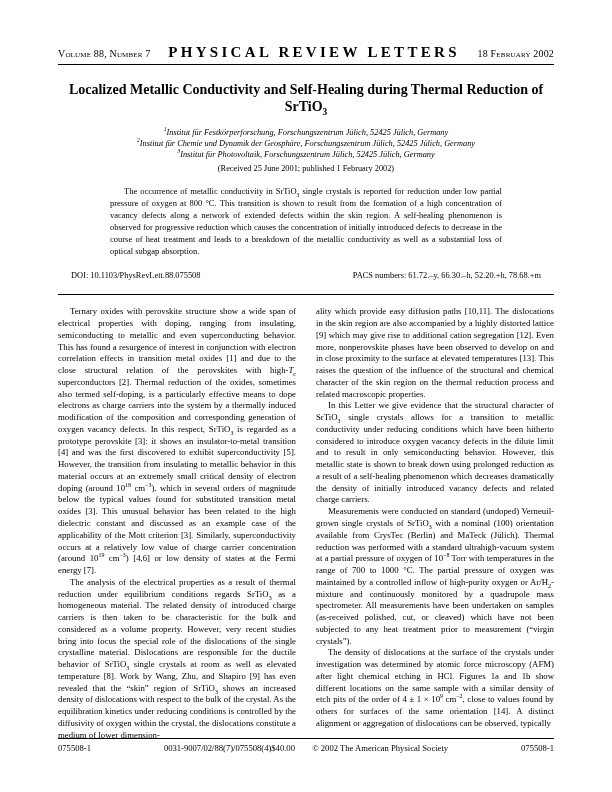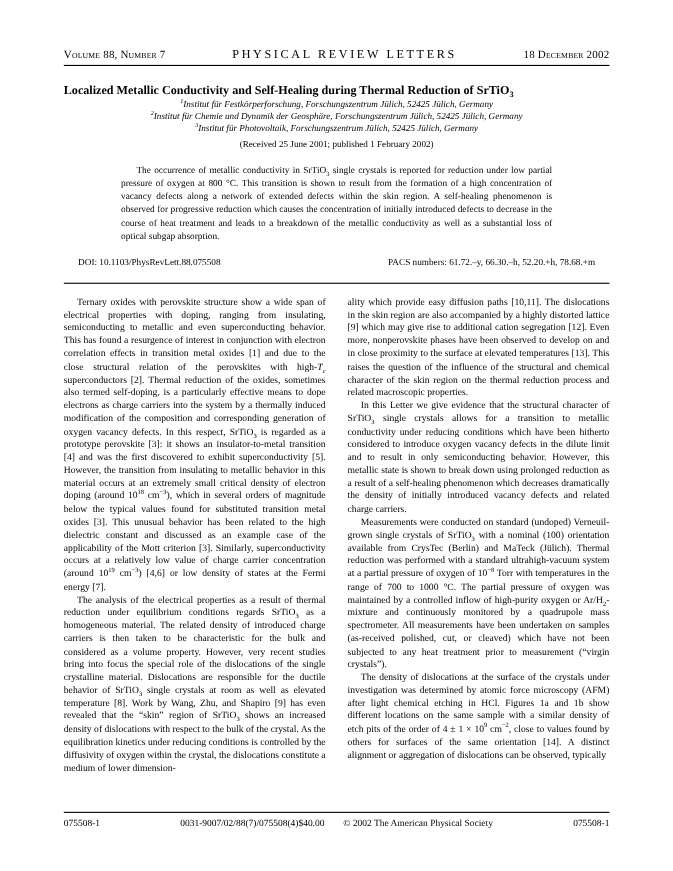--- a/index.html
+++ b/index.html
@@ -38,35 +38,38 @@
     letter-spacing: 0.02em;
   }
   .runhead .left,
   .runhead .right {
     font-variant: small-caps;
     font-size: 10px;
     white-space: nowrap;
   }
   .runhead .center {
     font-variant: small-caps;
-    font-size: 11px;
+    font-size: 15px;
     letter-spacing: 0.22em;
     white-space: nowrap;
+    font-weight: bold;
   }
   .rule {
     border-top: 0.8px solid #000;
     margin-top: 2.5px;
     margin-bottom: 16px;
   }
 
   
   .title {
+    text-align: center;
     font-weight: bold;
-    font-size: 11px;
+    font-size: 14px;
     line-height: 1.25;
+    margin-bottom: 11px;
   }
   .authors {
     text-align: center;
     font-size: 10.3px;
     line-height: 1.3;
     margin-bottom: 6px;
   }
   .affil {
     text-align: center;
     font-size: 8.3px;
@@ -150,21 +153,21 @@
 </style>
 </head>
 <body>
 
 <div class="page">
   <div class="content">
 
     <div class="runhead">
       <div class="left">Volume 88, Number 7</div>
       <div class="center">PHYSICAL REVIEW LETTERS</div>
-      <div class="right">18 December 2002</div>
+      <div class="right">18 February 2002</div>
     </div>
     <div class="rule"></div>
 
     <div class="title">
       <span>Localized Metallic Conductivity and Self-Healing during Thermal Reduction of SrTiO</span><sub>3</sub>
     </div>
 
 
     <div class="affil"><sup>1</sup>Institut für Festkörperforschung, Forschungszentrum Jülich, 52425 Jülich, Germany</div>
     <div class="affil"><sup>2</sup>Institut für Chemie und Dynamik der Geosphäre, Forschungszentrum Jülich, 52425 Jülich, Germany</div>

